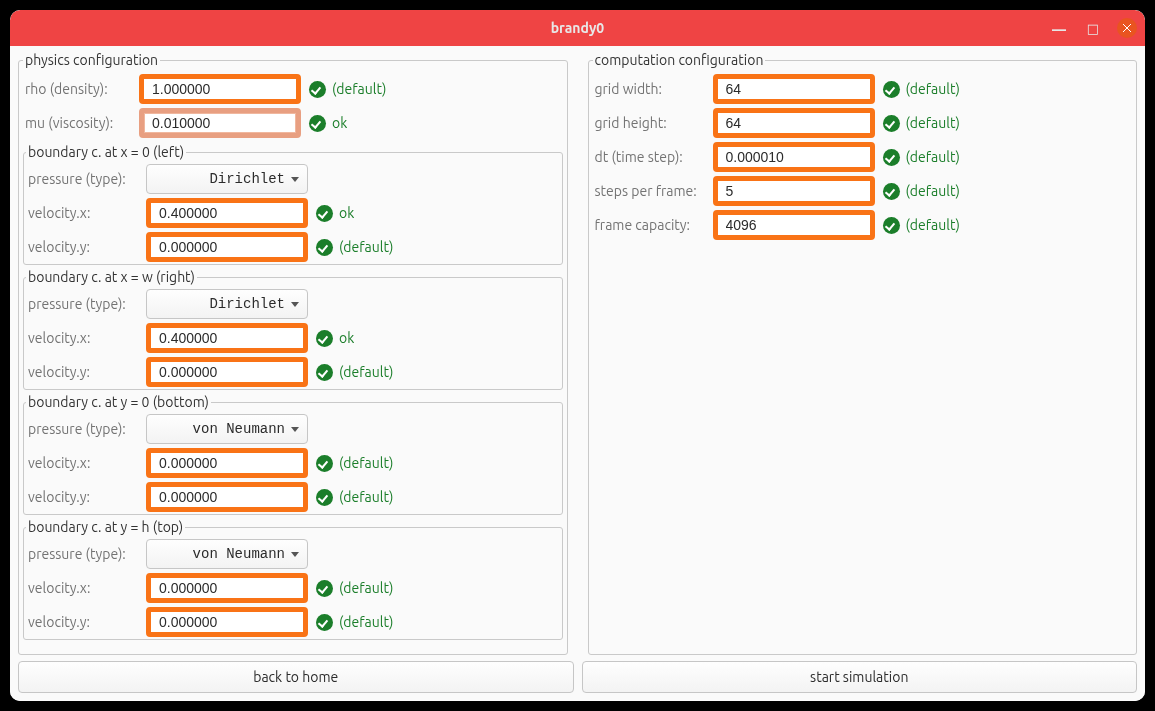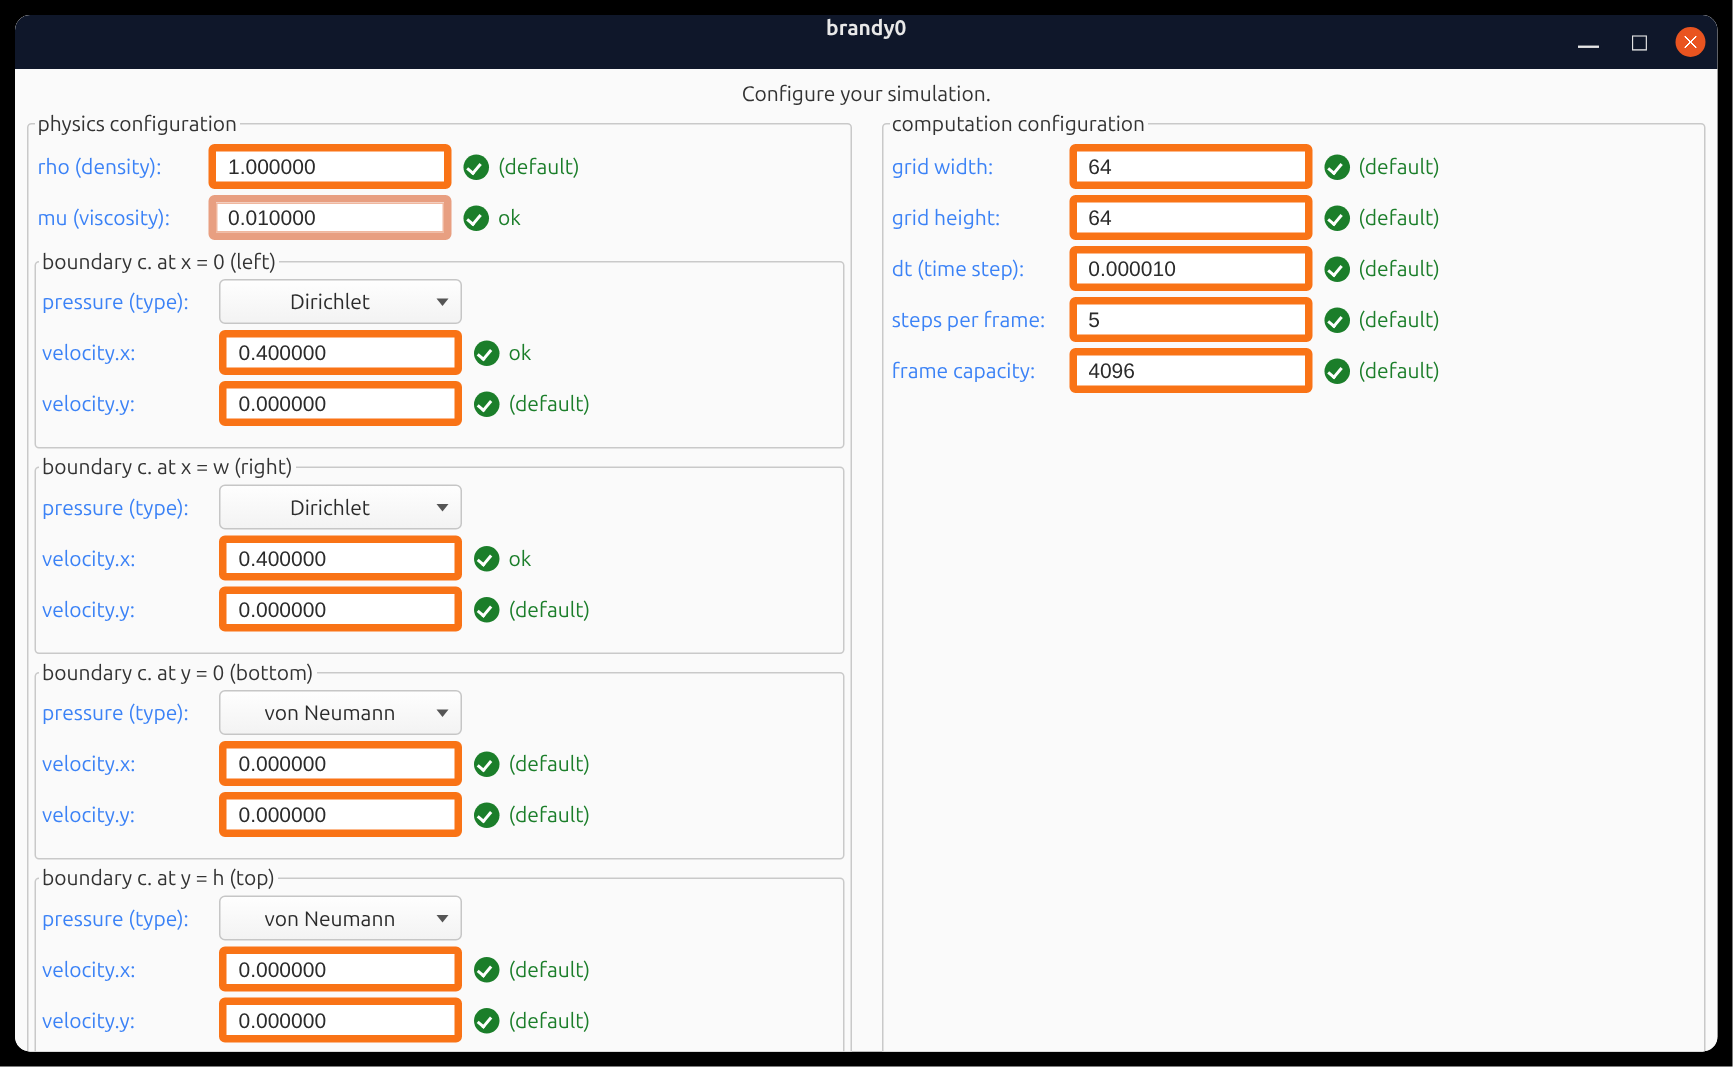--- a/index.html
+++ b/index.html
@@ -14,23 +14,24 @@
     position: absolute;
     top: 10px; left: 10px; right: 10px; bottom: 10px;
     background: #fafafa;
     border-radius: 10px;
     display: flex;
     flex-direction: column;
     overflow: hidden;
   }
   .titlebar {
     height: 36px;
-    background: #0f172a;
+    background: #ef4444;
     color: #ddd;
     display: flex;
+    align-items: center;
     position: relative;
     border-top-left-radius: 10px;
     border-top-right-radius: 10px;
     flex: none;
   }
   .titlebar .title {
     width: 100%;
     text-align: center;
     font-weight: 600;
     font-size: 14px;
@@ -104,21 +105,21 @@
   .row {
     display: flex;
     align-items: center;
     height: 34px;
     gap: 4px;
   }
   .lab {
     width: 112px;
     text-align: left;
     padding-left: 2px;
-    color: #3b82f6;
+    color: #737373;
     white-space: nowrap;
     font-size: 14px;
   }
   .lab.wide { width: 116px; }
   input.txt {
     height: 30px;
     width: 162px;
     border: 5px solid #f97316;
     border-radius: 4px;
     background: #fff;
@@ -137,21 +138,21 @@
     border: 1px solid #c6c6c6;
     border-radius: 4px;
     background: linear-gradient(#fefefe,#f3f3f3);
     display: flex;
     align-items: center;
     padding: 0 8px;
     cursor: pointer;
     gap: 6px;
     color: #2b2b2b;
   }
-  .select .seltext { flex:1; text-align: center; }
+  .select .seltext { flex:1; text-align: right; font-family: Liberation Mono, monospace; }
   .select .chev {
     width: 0; height:0;
     border-left:4px solid transparent;
     border-right:4px solid transparent;
     border-top:5px solid #555;
   }
   .status {
     display: flex;
     align-items: flex-start;
     gap: 6px;
@@ -172,21 +173,21 @@
     left:4px; top:4px;
     width:4px; height:7px;
     border-right:2px solid #fff;
     border-bottom:2px solid #fff;
     transform: rotate(40deg);
   }
   fieldset.sub {
     border: 1px solid #c9c9c9;
     border-radius: 3px;
     margin: 4px 0 0 0;
-    padding: 2px 2px 12px 2px;
+    padding: 2px 2px 0 2px;
   }
   fieldset.sub > legend {
     font-size: 14px;
     color: #333;
     padding: 0 2px;
   }
   .btnbar {
     display: flex;
     gap: 8px;
     margin-top: 4px;
@@ -212,21 +213,20 @@
   <div class="titlebar">
     <div class="title">brandy0</div>
     <div class="winctrls">
       <div class="wc min"></div>
       <div class="wc max"></div>
       <div class="wc close"></div>
     </div>
   </div>
 
   <div class="client">
-    <div class="heading">Configure your simulation.</div>
 
     <div class="panels">
 
       <fieldset class="group col">
         <legend>physics configuration</legend>
 
         <div class="row">
           <div class="lab">rho (density):</div>
           <input class="txt" value="1.000000" style="">
           <div class="status">

